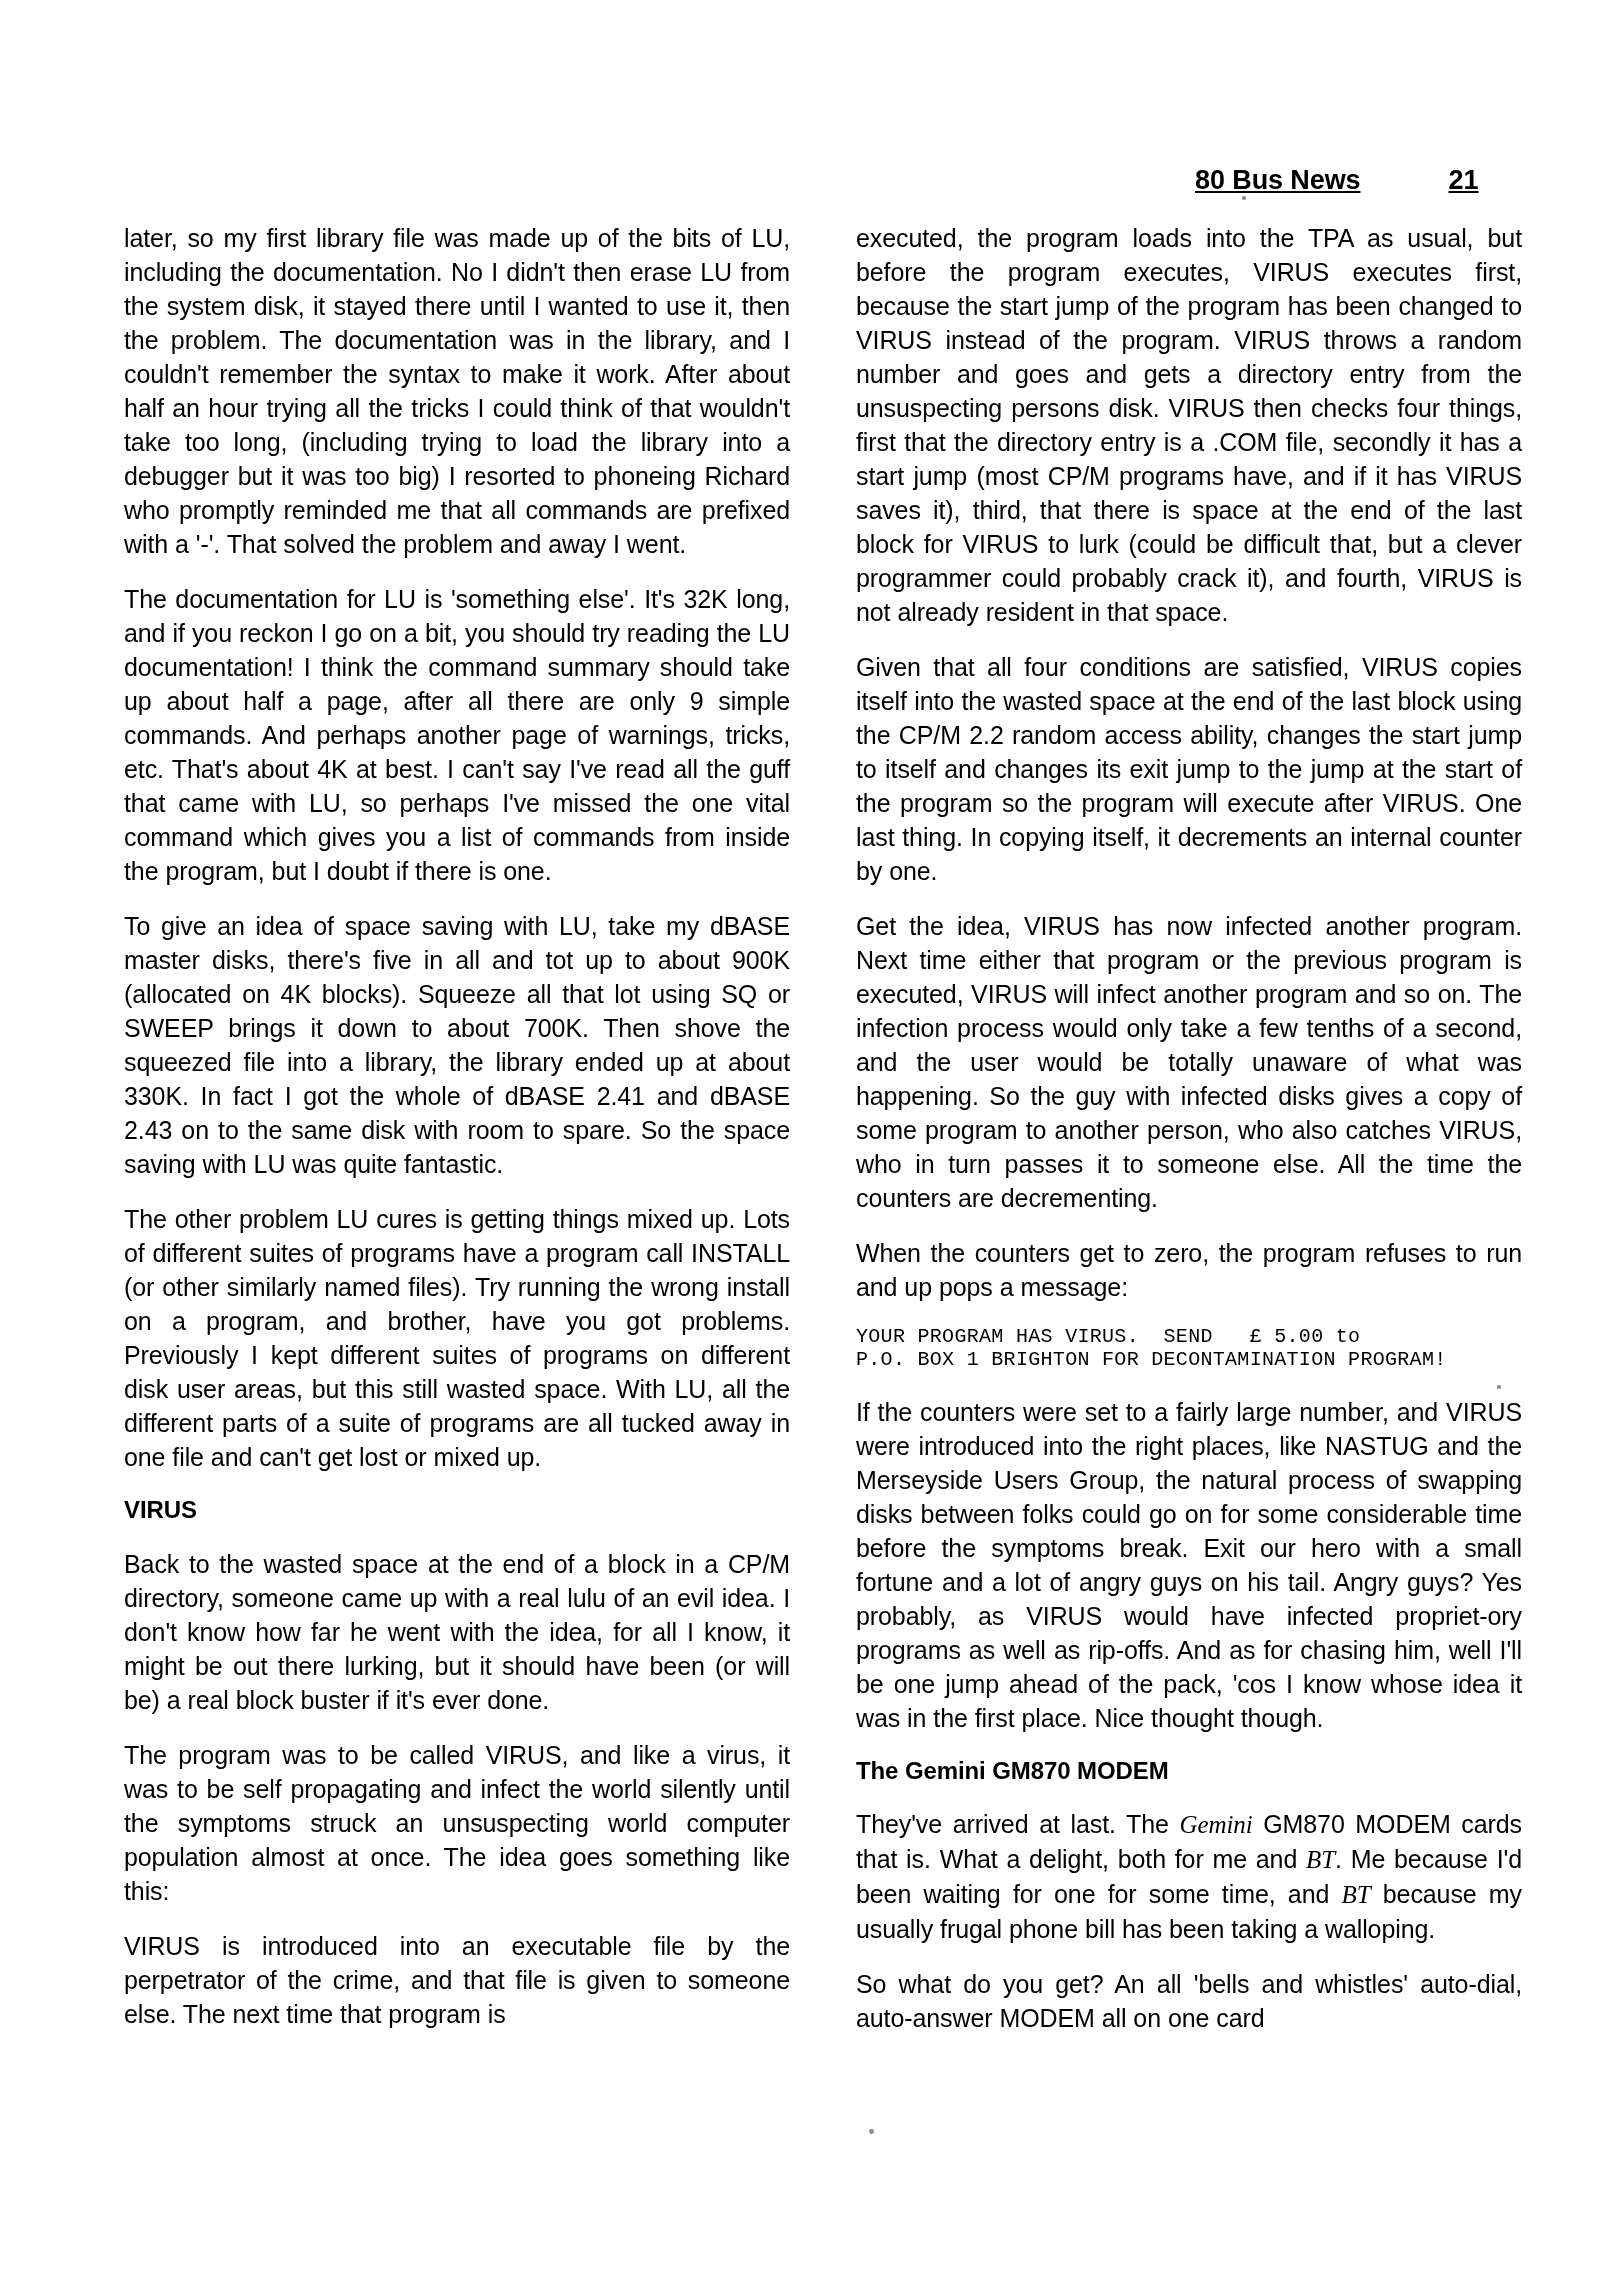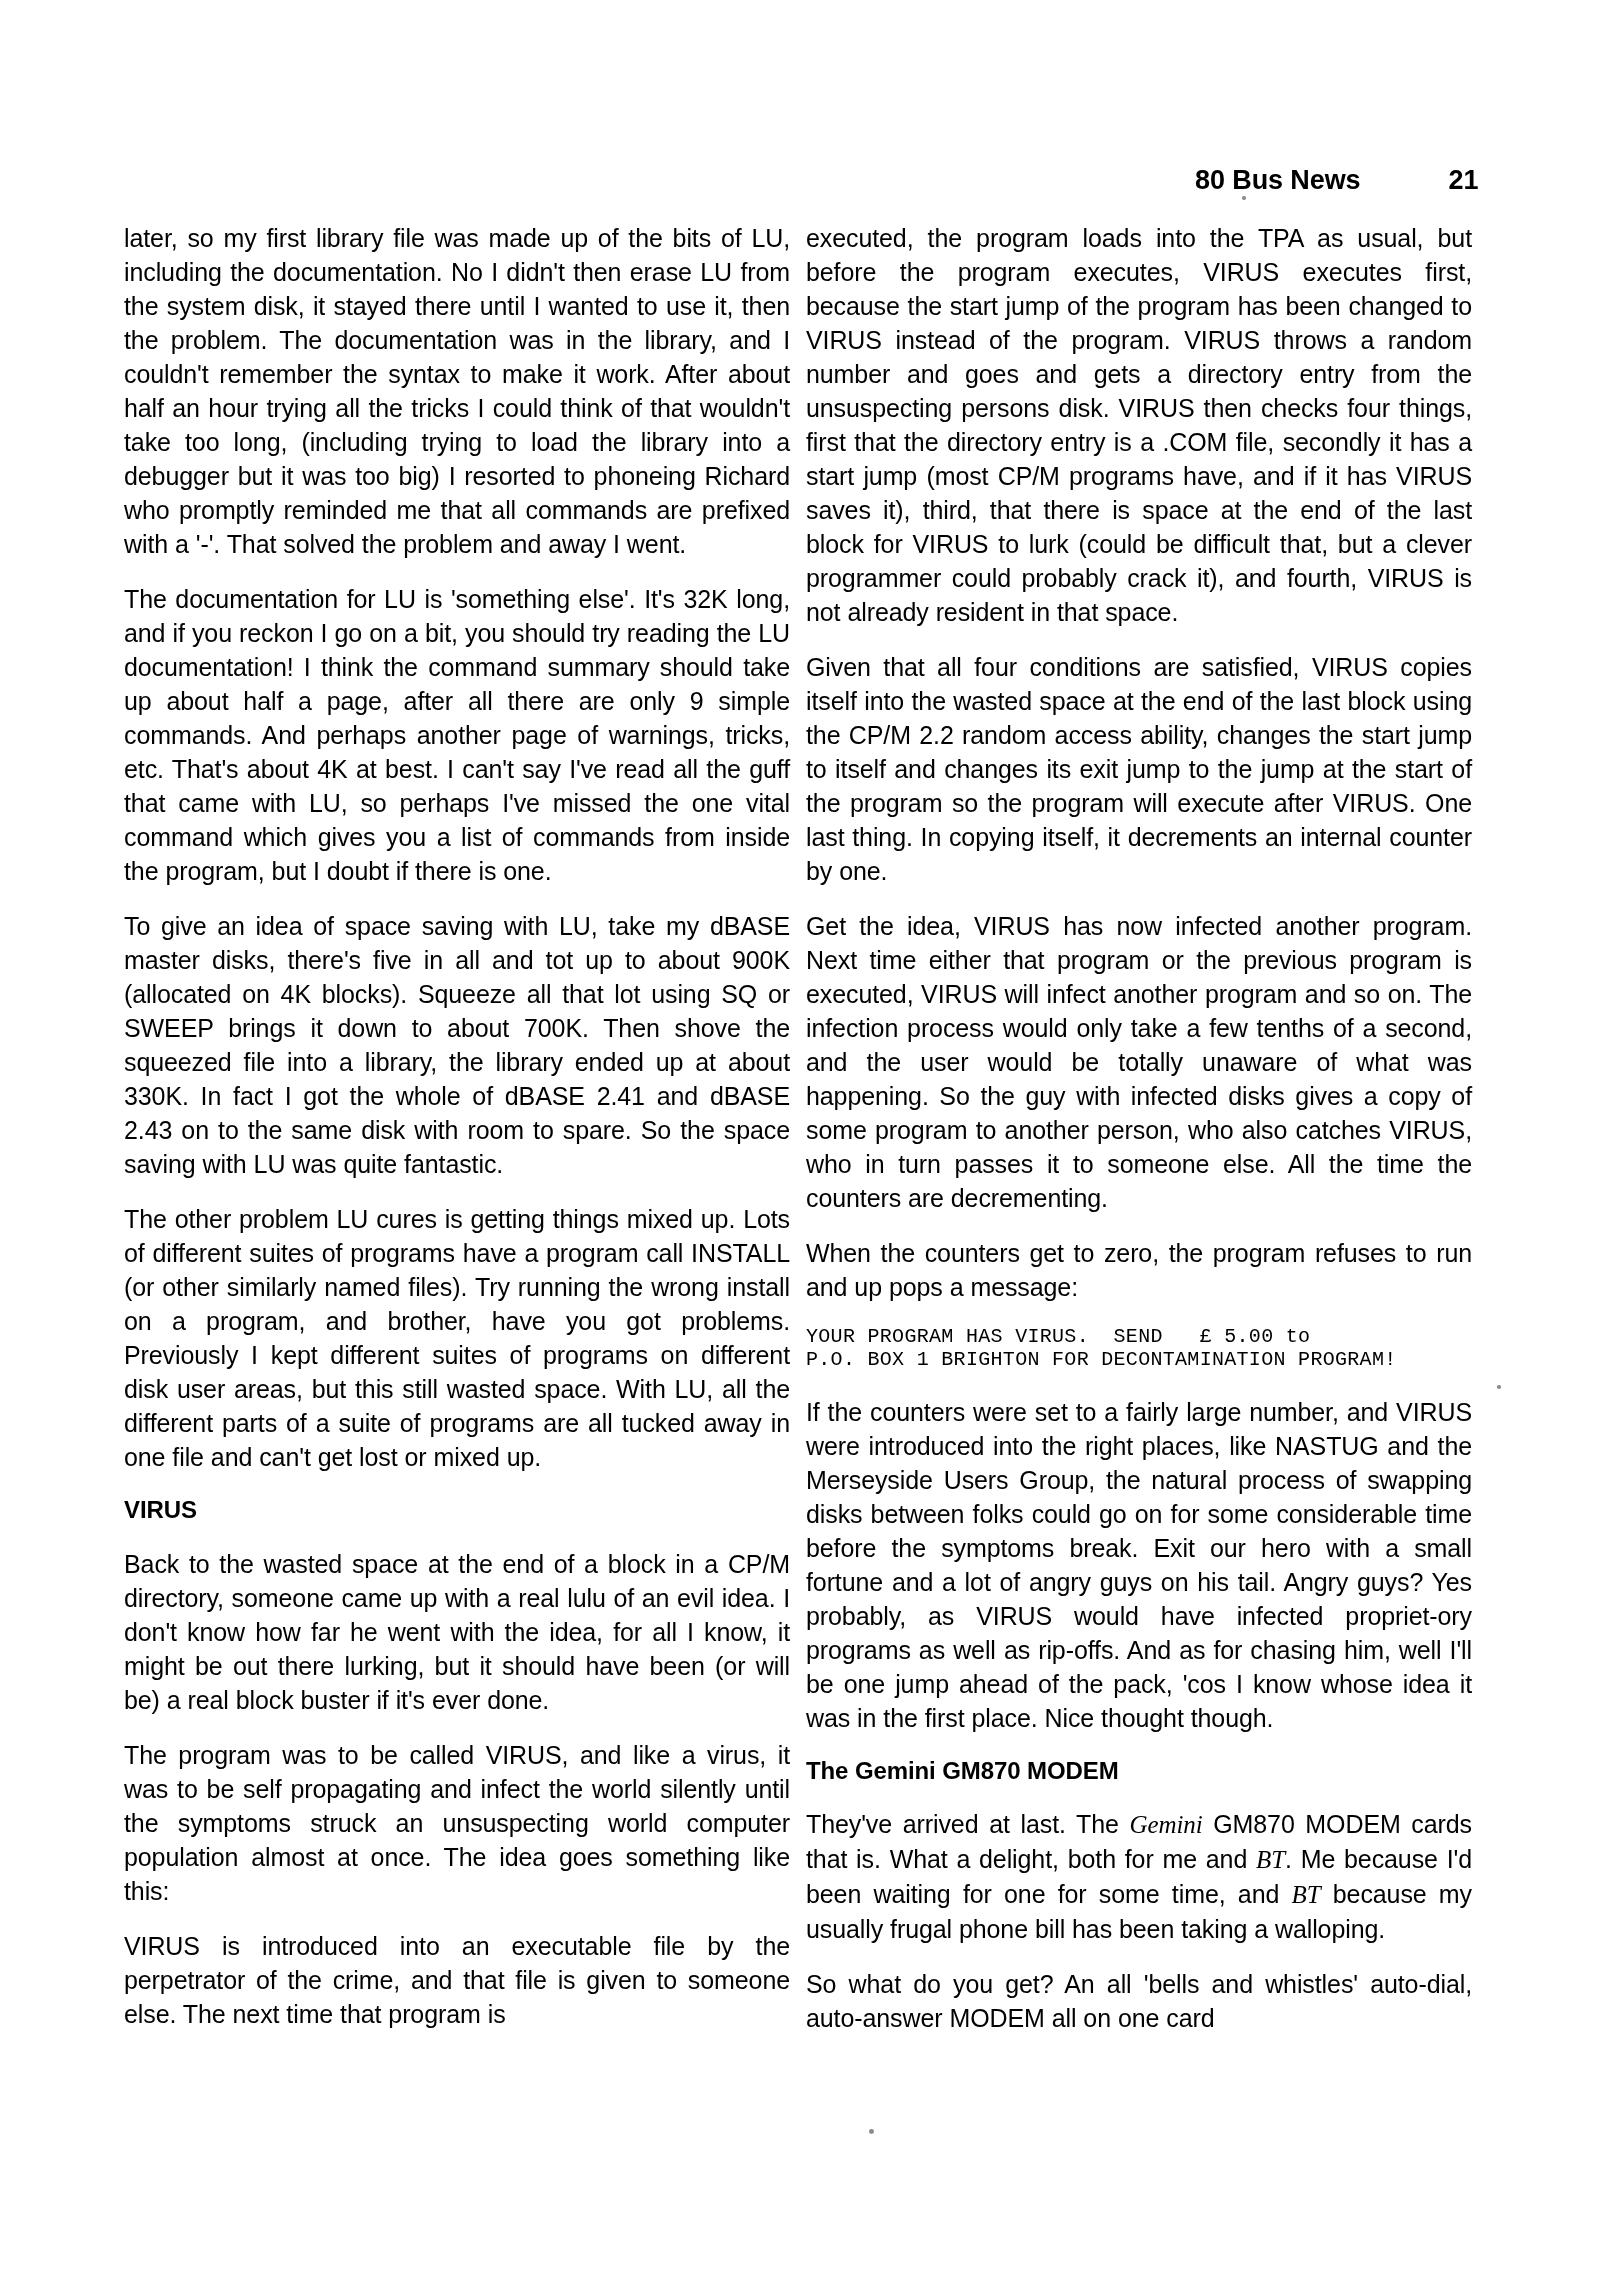--- a/index.html
+++ b/index.html
@@ -22,20 +22,21 @@
 
   
   .running-head {
     position: absolute;
     left: 840px;
     top: 165px;
     width: 666px;
     display: flex;
     justify-content: flex-start;
     align-items: baseline;
+    text-decoration: underline;
   }
   .running-head .pub-title {
     font-size: 27px;
     font-weight: bold;
     letter-spacing: -0.1px;
     margin-left: 355px;
     white-space: nowrap;
   }
   .running-head .folio {
     font-size: 27px;
@@ -52,21 +53,21 @@
     height: 2012px;
     padding-left: 22px;
   }
 
   .col {
     position: absolute;
     top: 0;
     width: 666px;
   }
   .col-left  { left: 124px; }
-  .col-right { left: 806px; }
+  .col-right { left: 856px; }
 
   p.body,
   .code-block {
     margin: 0 0 21px 0;
   }
 
   p.body {
     font-size: 25px;
     line-height: 34px;
     text-align: justify;

